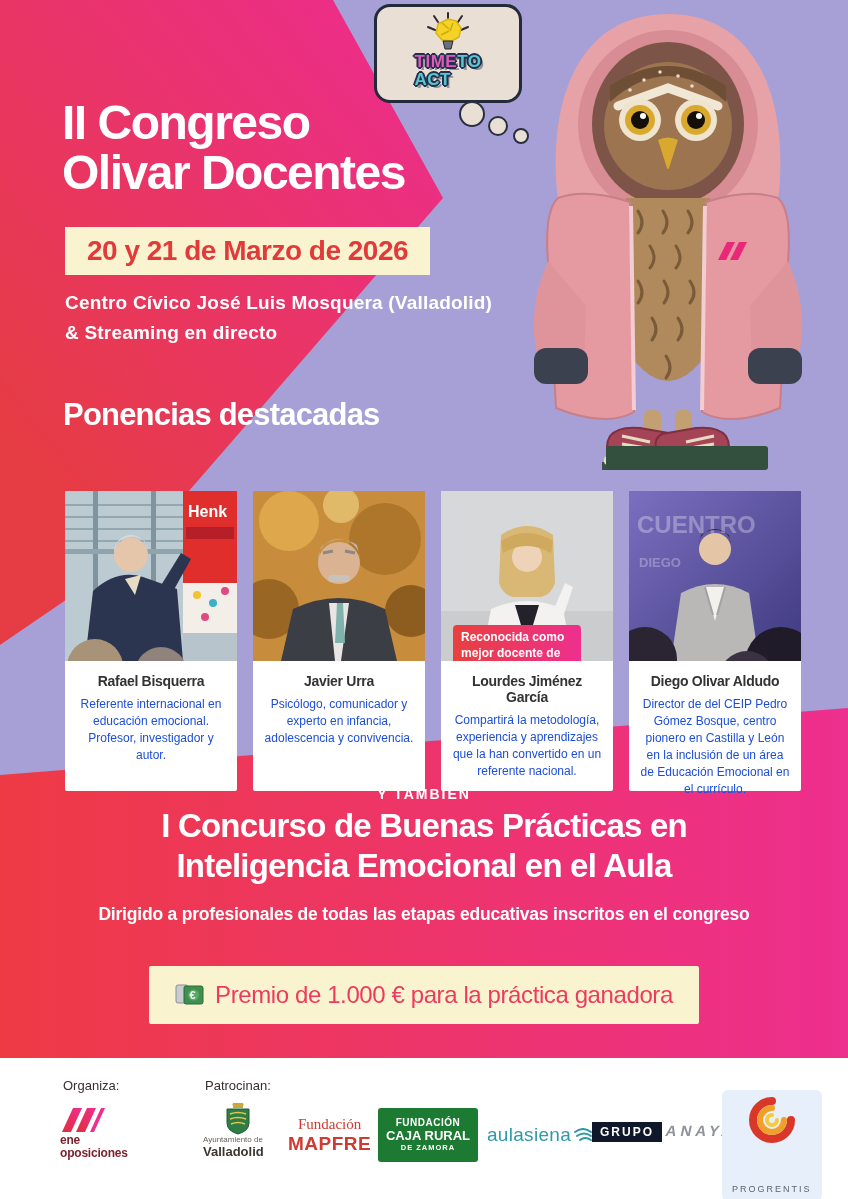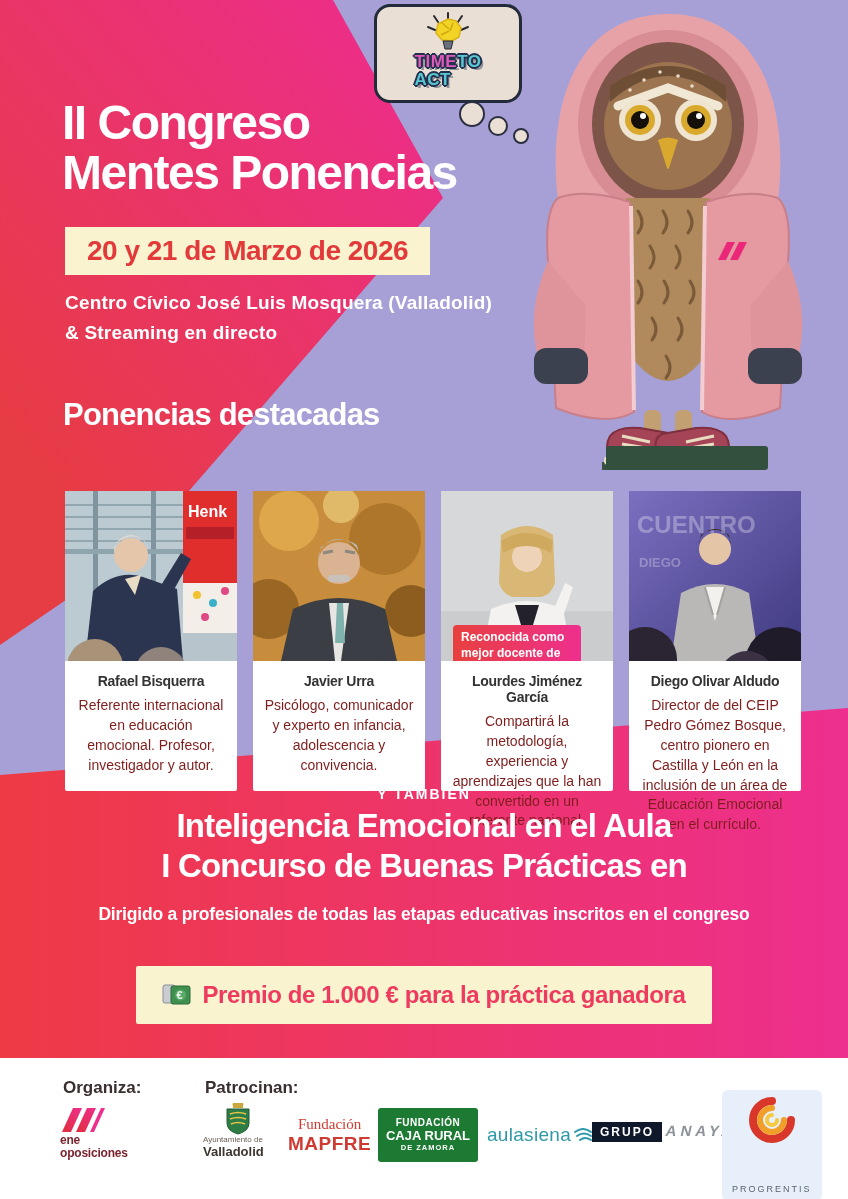--- a/index.html
+++ b/index.html
@@ -33,38 +33,38 @@
 
   
   .owl{left:518px;top:6px;z-index:1;}
   .pedestal{left:606px;top:446px;width:162px;height:24px;background:#33503f;border-radius:3px;z-index:1;}
 
   
   .card{top:455px;width:172px;height:300px;background:#fff;border-radius:2px;z-index:2;margin-top:36px;}
   .card .photo{width:172px;height:170px;overflow:hidden;position:relative;}
   .card .txt{padding:12px 11px 0 11px;text-align:center;}
   .sp-name{font-size:14px;font-weight:700;color:#333;letter-spacing:-.3px;margin-bottom:7px;}
-  .sp-bio{font-size:14px;color:#7f1d1d;line-height:1.42;}
+  .sp-bio{font-size:12px;color:#1d4ed8;line-height:1.42;}
   .photo-badge{position:absolute;left:12px;top:134px;width:128px;box-sizing:border-box;
       background:linear-gradient(90deg,#e8403f,#ee2f8e);color:#fff;font-size:12px;font-weight:700;
       line-height:1.3;padding:5px 8px;border-radius:4px;z-index:4;}
 
   
   .center-wrap{left:0;width:848px;text-align:center;z-index:3;}
   .kicker{top:786px;color:#fff;font-size:14px;font-weight:700;letter-spacing:2px;}
   .contest-title{top:806px;color:#fff;font-size:33px;font-weight:700;letter-spacing:-.8px;line-height:40px;}
   .contest-sub{top:904px;color:#fff;font-size:17.5px;font-weight:700;letter-spacing:-.2px;}
   .prize-wrap{top:966px;}
   .prize-badge{display:inline-flex;align-items:center;gap:10px;background:#f9f3cf;
       padding:15px 26px;border-radius:2px;}
-  .prize-text{color:#ee3a5e;font-size:24px;font-weight:700;letter-spacing:-.4px;}
+  .prize-text{color:#ee3a5e;font-size:24px;font-weight:400;letter-spacing:-.4px;}
 
   
   .footer{left:0;top:1058px;width:848px;height:141px;background:#fff;z-index:3;}
-  .f-label{position:absolute;top:20px;font-size:17px;font-weight:700;color:#3a2e2e;}
+  .f-label{position:absolute;top:20px;font-size:13px;font-weight:400;color:#3a2e2e;}
   .logo{position:absolute;color:#444;}
   .ene-text{font-size:12px;font-weight:700;color:#7a2430;line-height:1.05;letter-spacing:-.2px;}
   .ayto-text1{font-size:8px;color:#6a5f55;}
   .ayto-text2{font-size:13px;font-weight:700;color:#3c3630;}
   .mapfre1{font-family:"Liberation Serif",serif;font-size:15px;color:#cf3a31;}
   .mapfre2{font-size:19px;font-weight:700;color:#cf3a31;letter-spacing:.5px;}
   .cajarural{background:#1d7a33;color:#fff;width:100px;height:54px;border-radius:3px;
       display:flex;flex-direction:column;align-items:center;justify-content:center;line-height:1.15;}
   .cr1{font-size:10px;font-weight:700;letter-spacing:.5px;}
   .cr2{font-size:13px;font-weight:700;}
@@ -188,21 +188,21 @@
         <span class="ol t-teal">ACT</span>
       </div>
     </div>
   </div>
   <div class="abs dot" style="left:459px;top:101px;width:22px;height:22px;"></div>
   <div class="abs dot" style="left:488px;top:116px;width:16px;height:16px;"></div>
   <div class="abs dot" style="left:513px;top:128px;width:12px;height:12px;"></div>
 
   <h1 class="abs title" style="margin:0;">
     <div>II Congreso</div>
-    <div>Mentes Ponencias</div>
+    <div>Olivar Docentes</div>
   </h1>
   <div class="abs date-badge">20 y 21 de Marzo de 2026</div>
   <div class="abs location">
     <div>Centro Cívico José Luis Mosquera (Valladolid)</div>
     <div>&amp; Streaming en directo</div>
   </div>
 
   <div class="abs section-heading">Ponencias destacadas</div>
 
   <div class="abs card" style="left:65px;">
@@ -311,22 +311,22 @@
       </svg>
     </div>
     <div class="txt">
       <div class="sp-name">Diego Olivar Aldudo</div>
       <div class="sp-bio">Director de del CEIP Pedro Gómez Bosque, centro pionero en Castilla y León en la inclusión de un área de Educación Emocional en el currículo.</div>
     </div>
   </div>
 
   <div class="abs center-wrap kicker">Y TAMBIÉN</div>
   <div class="abs center-wrap contest-title">
+    <div>I Concurso de Buenas Prácticas en</div>
     <div>Inteligencia Emocional en el Aula</div>
-    <div>I Concurso de Buenas Prácticas en</div>
   </div>
   <div class="abs center-wrap contest-sub">Dirigido a profesionales de todas las etapas educativas inscritos en el congreso</div>
   <div class="abs center-wrap prize-wrap">
     <div class="prize-badge">
       <svg width="30" height="22" viewBox="0 0 30 22">
         <rect x="1" y="1" width="12" height="18" rx="2" fill="#c9cdd2" stroke="#8a8f96"></rect>
         <rect x="9" y="2" width="19" height="18" rx="2" fill="#3f8f4f" stroke="#2c6b3a"></rect>
         <circle cx="18.5" cy="11" r="5.5" fill="#5aa968"></circle>
         <text x="14.5" y="15" font-size="11" font-weight="bold" fill="#eaf4ec" font-family="Liberation Sans, sans-serif">€</text>
       </svg>

